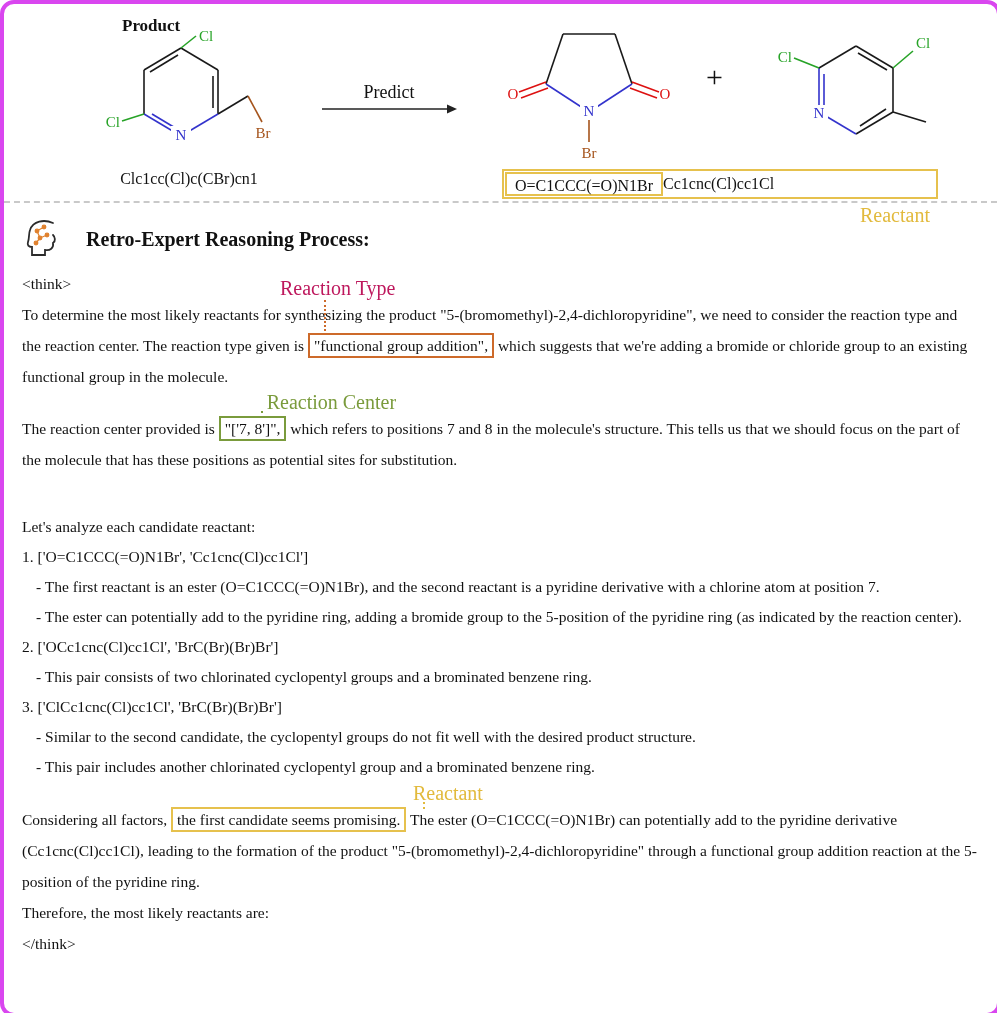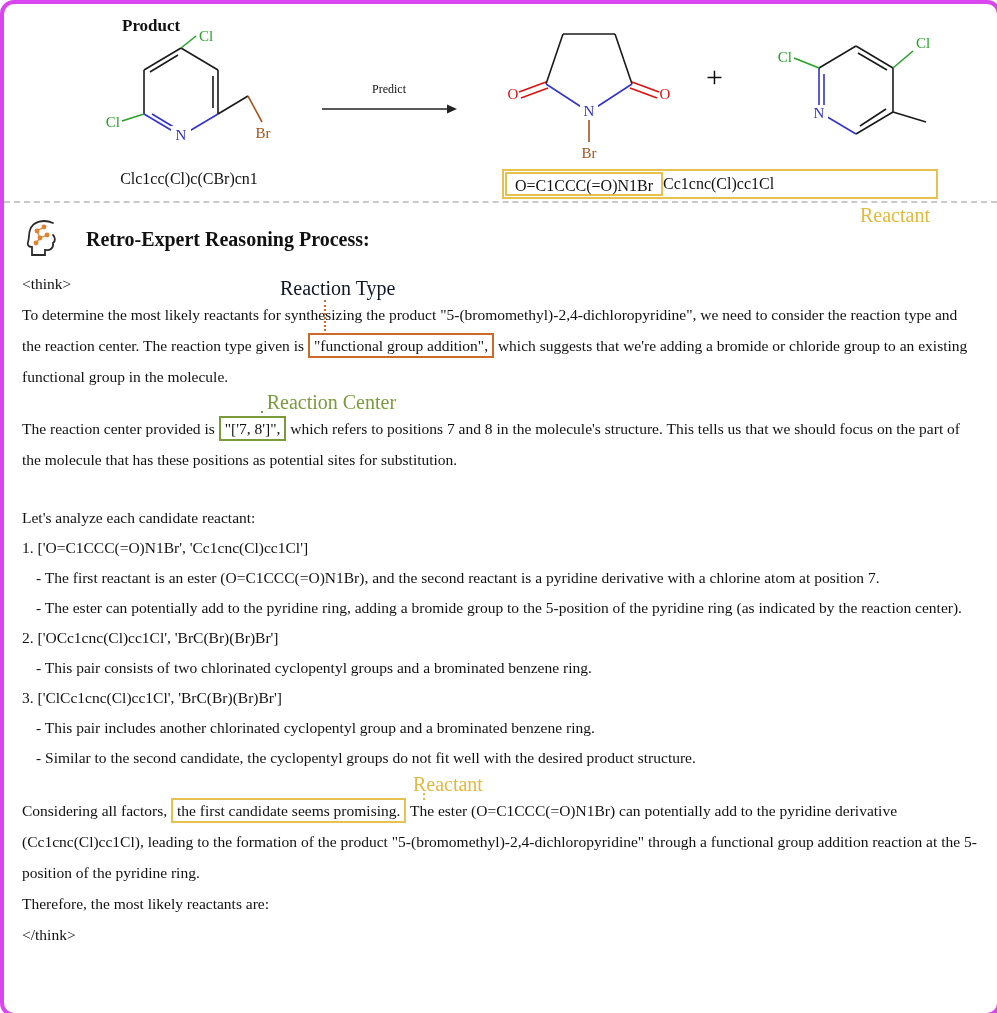--- a/index.html
+++ b/index.html
@@ -9,49 +9,49 @@
     font-family:"Liberation Serif","DejaVu Serif",serif;color:#111;background:#fff;
     position:relative;
   }
   
   .top{position:relative;height:202px;}
   .divider{position:absolute;left:0;right:0;top:197px;border-top:2px dashed #c9c9c9;}
   .product-label{position:absolute;left:118px;top:12px;font-weight:bold;font-size:17px;}
   .mol{position:absolute;}
   .mol-product{left:82px;top:26px;}
   .product-smiles{position:absolute;left:85px;top:166px;width:200px;text-align:center;font-size:16px;}
-  .predict{position:absolute;left:320px;top:78px;width:130px;text-align:center;font-size:12px;}
+  .predict{position:absolute;left:320px;top:78px;width:130px;text-align:center;font-size:18px;}
   .arrow{position:absolute;left:318px;top:98px;}
   .mol-nbs{left:495px;top:6px;}
   .plus{position:absolute;left:702px;top:56px;font-size:30px;}
   .mol-pyr{left:752px;top:12px;}
   .gold-outer{position:absolute;left:498px;top:165px;width:436px;height:30px;border:2px solid #e6c14d;
     box-sizing:border-box;display:flex;align-items:center;background:#fff;text-align:right;}
   .gold-inner{border:2px solid #e6c14d;padding:0 8px;height:24px;line-height:23px;margin-left:1px;font-size:16px;box-sizing:border-box;}
   .r2-smiles{font-size:16px;}
   .reactant-caption{position:absolute;left:856px;top:200px;font-size:20px;color:#e2ba3d;z-index:3;}
   
   .reasoning{padding:0 18px 10px;}
   .rhead{display:flex;align-items:center;gap:20px;padding-top:12px;margin-bottom:8px;}
   .rtitle{font-size:20px;font-weight:bold;}
   .tagline{font-size:15.5px;line-height:31px;}
   .para{margin:0;font-size:15.5px;line-height:31px;}
   .m16{margin-top:16px;}
-  .m21{margin-top:28px;}
+  .m21{margin-top:37px;}
   .m22{margin-top:22px;}
   .alist{font-size:15.5px;line-height:30px;}
   .aline{white-space:normal;}
   .sub{text-indent:14px;}
   
   .boxed{display:inline-block;position:relative;padding:0 4px;line-height:21px;}
   .box-orange{border:2px solid #cd6a2a;}
   .box-green{border:2px solid #7a9b3c;margin-top:8px;}
   .box-gold{border:2px solid #e6c14d;}
   .anno{position:absolute;white-space:nowrap;font-size:20px;}
-  .anno-type{color:#0f172a;left:-30px;bottom:calc(100% + 36px);}
+  .anno-type{color:#be185d;left:-30px;bottom:calc(100% + 36px);}
   .conn-type{position:absolute;left:14px;bottom:100%;height:35px;width:0;border-left:2px dotted #cd6a2a;}
   .anno-center{color:#7a9b3c;left:46px;bottom:calc(100% + 5px);}
   .conn-center{position:absolute;left:40px;bottom:100%;height:7px;width:0;border-left:2px dotted #7a9b3c;}
   .anno-reactant{color:#e2ba3d;left:240px;bottom:calc(100% + 5px);}
   .conn-reactant{position:absolute;left:250px;bottom:100%;height:7px;width:0;border-left:2px dotted #e2ba3d;}
   svg text{font-family:"Liberation Serif","DejaVu Serif",serif;}
 </style>
 </head>
 <body>
 
@@ -179,22 +179,22 @@
     <p class="para m16"><span>The reaction center provided is </span><span class="boxed box-green"><span class="anno anno-center">Reaction Center</span><span class="conn-center"></span><span>"['7, 8']",</span></span><span> which refers to positions 7 and 8 in the molecule's structure. This tells us that we should focus on the part of the molecule that has these positions as potential sites for substitution.</span></p>
 
     <div class="alist m21">
       <div class="aline">Let's analyze each candidate reactant:</div>
       <div class="aline">1. ['O=C1CCC(=O)N1Br', 'Cc1cnc(Cl)cc1Cl']</div>
       <div class="aline sub">- The first reactant is an ester (O=C1CCC(=O)N1Br), and the second reactant is a pyridine derivative with a chlorine atom at position 7.</div>
       <div class="aline sub">- The ester can potentially add to the pyridine ring, adding a bromide group to the 5-position of the pyridine ring (as indicated by the reaction center).</div>
       <div class="aline">2. ['OCc1cnc(Cl)cc1Cl', 'BrC(Br)(Br)Br']</div>
       <div class="aline sub">- This pair consists of two chlorinated cyclopentyl groups and a brominated benzene ring.</div>
       <div class="aline">3. ['ClCc1cnc(Cl)cc1Cl', 'BrC(Br)(Br)Br']</div>
+      <div class="aline sub">- Similar to the second candidate, the cyclopentyl groups do not fit well with the desired product structure.</div>
       <div class="aline sub">- This pair includes another chlorinated cyclopentyl group and a brominated benzene ring.</div>
-      <div class="aline sub">- Similar to the second candidate, the cyclopentyl groups do not fit well with the desired product structure.</div>
     </div>
 
     <p class="para m22"><span>Considering all factors, </span><span class="boxed box-gold"><span class="anno anno-reactant">Reactant</span><span class="conn-reactant"></span><span>the first candidate seems promising.</span></span><span> The ester (O=C1CCC(=O)N1Br) can potentially add to the pyridine derivative (Cc1cnc(Cl)cc1Cl), leading to the formation of the product "5-(bromomethyl)-2,4-dichloropyridine" through a functional group addition reaction at the 5-position of the pyridine ring.</span></p>
 
     <p class="para">Therefore, the most likely reactants are:</p>
 
     <div class="tagline">&lt;/think&gt;</div>
   </div>
 </div>
 

